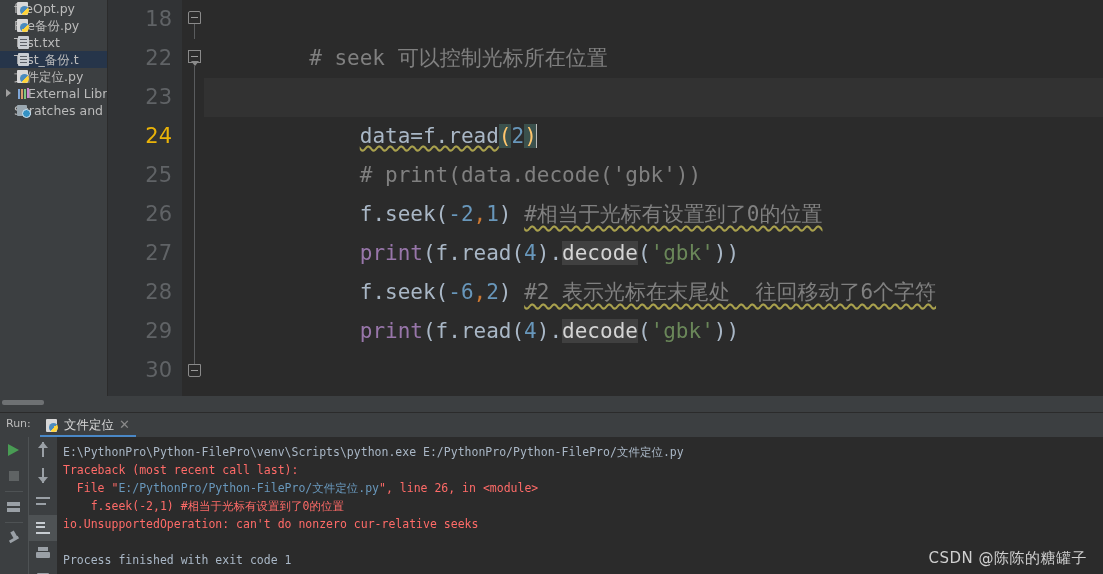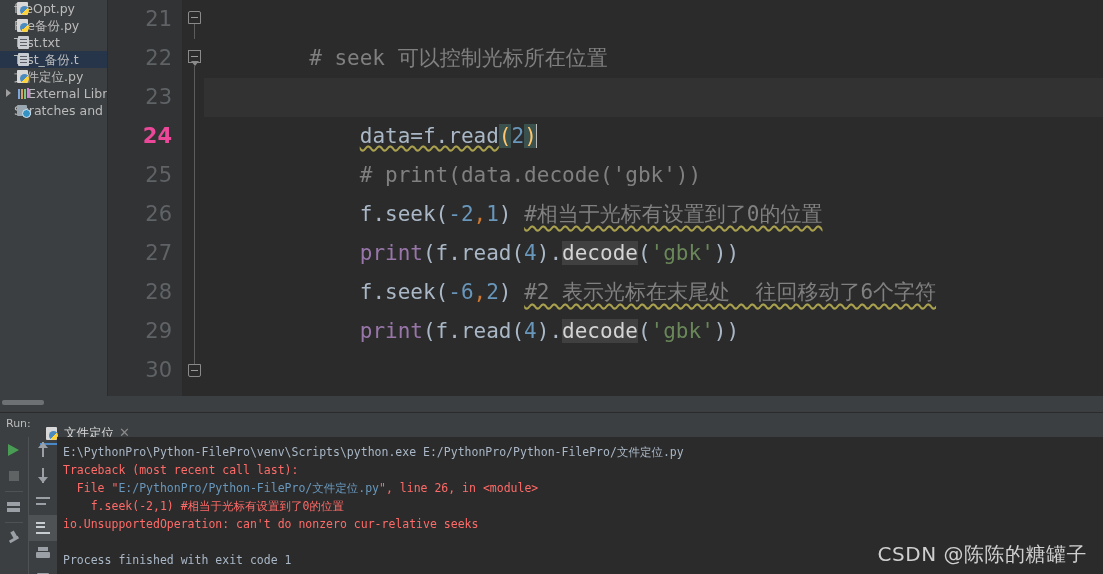--- a/index.html
+++ b/index.html
@@ -88,21 +88,21 @@
   }
   #gutter {
     position:absolute; left:0; top:0; width:74px; height:100%;
     background:#313335;
   }
   .lineno {
     position:absolute; right:10px; width:60px; text-align:right;
     font-family:"DejaVu Sans","Liberation Sans",sans-serif;
     font-size:21px; color:#606366; line-height:39px; height:39px;
   }
-  .lineno.cur { color:#ec4899; font-weight:bold; }
+  .lineno.cur { color:#eab308; font-weight:normal; }
 
   
   .fold {
     position:absolute; left:78px; width:18px; height:39px;
   }
   .fold .box {
     position:absolute; left:2px; top:11px; width:13px; height:13px;
     border:1px solid #8a8a8a; background:#2b2b2b;
   }
   .fold .box.top { border-radius:2px 2px 0 0; }
@@ -174,21 +174,21 @@
   #runpanel {
     position:absolute; left:0; top:412px; right:0; bottom:0;
     background:#3c3f41;
     border-top:1px solid #2b2b2b;
   }
   #runtabbar { position:relative; height:24px; }
   #runlabel {
     position:absolute; left:6px; top:4px; font-size:11px; color:#bbbbbb;
   }
   #runtab {
-    position:absolute; left:40px; top:8px; height:24px;
+    position:absolute; left:40px; top:0; height:24px;
     padding:0 22px 0 24px; line-height:24px;
     font-size:12.5px; color:#d8d8d8; white-space:nowrap;
     border-bottom:2px solid #4a88c7;
   }
   #runtab .ico {
     position:absolute; left:5px; top:5px; width:15px;height:15px;
   }
   #runtab .closex {
     position:absolute; right:6px; top:0; line-height:24px;
     font-size:13px; color:#8a8a8a;
@@ -249,21 +249,21 @@
     padding:6px 0 0 6px;
     overflow:hidden;
   }
   .crow { height:18px; line-height:18px; white-space:pre; }
   .c-normal { color:#a9b7c6; }
   .c-err { color:#ff6b68; }
   .c-link { color:#6897bb; }
 
   #watermark {
     position:absolute; right:16px; bottom:6px;
-    font-size:20px; color:#cfcfcf; letter-spacing:0.5px;
+    font-size:15px; color:#cfcfcf; letter-spacing:0.5px;
     font-family:"DejaVu Sans","Liberation Sans",sans-serif;
   }
 </style>
 </head>
 <body>
 
 <div id="app">
 
   <div id="sidebar">
     <div class="tree-row lvl1" style="top:0">
@@ -294,21 +294,21 @@
     <div class="tree-row lvl1">
       <span class="ico icon-scratch"></span>
       <span class="lbl">Scratches and</span>
     </div>
   </div>
   <div id="side-hscroll"></div>
 
   <div id="editor">
 
     <div id="gutter">
-      <div class="lineno" style="top:0px">21</div>
+      <div class="lineno" style="top:0px">18</div>
       <div class="lineno" style="top:39px">22</div>
       <div class="lineno" style="top:78px">23</div>
       <div class="lineno cur" style="top:117px">24</div>
       <div class="lineno" style="top:156px">25</div>
       <div class="lineno" style="top:195px">26</div>
       <div class="lineno" style="top:234px">27</div>
       <div class="lineno" style="top:273px">28</div>
       <div class="lineno" style="top:312px">29</div>
       <div class="lineno" style="top:351px">30</div>
     </div>

